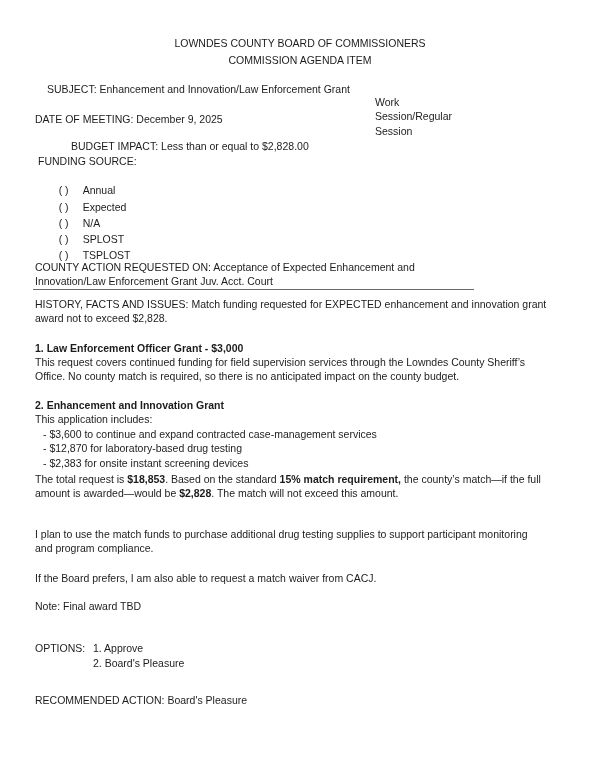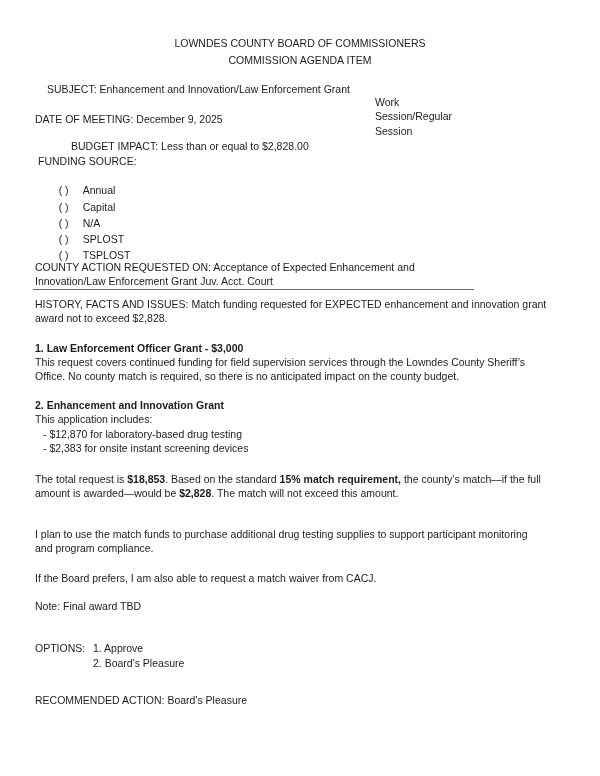--- a/index.html
+++ b/index.html
@@ -58,21 +58,21 @@
 
 <div class="abs date-line nowrap">DATE OF MEETING: December 9, 2025</div>
 <div class="abs budget-line nowrap">BUDGET IMPACT: Less than or equal to $2,828.00</div>
 <div class="abs funding-label nowrap">FUNDING SOURCE:</div>
 
 <div class="abs funding-list">
   <div class="funding-item">
     <span class="cb-glyph">( )</span><span>Annual</span>
   </div>
   <div class="funding-item">
-    <span class="cb-glyph">( )</span><span>Capital</span>
+    <span class="cb-glyph">( )</span><span>Expected</span>
   </div>
   <div class="funding-item">
     <span class="cb-glyph">( )</span><span>N/A</span>
   </div>
   <div class="funding-item">
     <span class="cb-glyph">( )</span><span>SPLOST</span>
   </div>
   <div class="funding-item">
     <span class="cb-glyph">( )</span><span>TSPLOST</span>
   </div>
@@ -91,20 +91,21 @@
 
 <div class="abs s1-heading nowrap">1. Law Enforcement Officer Grant - $3,000</div>
 <div class="abs s1-body lines">
     <div>This request covers continued funding for field supervision services through the Lowndes County Sheriff’s</div>
     <div>Office. No county match is required, so there is no anticipated impact on the county budget.</div>
   </div>
 
 <div class="abs s2-heading nowrap">2. Enhancement and Innovation Grant</div>
 <div class="abs s2-intro nowrap">This application includes:</div>
 <div class="abs s2-items lines">
+    <div>- $3,600 to continue and expand contracted case-management services</div>
     <div>- $12,870 for laboratory-based drug testing</div>
     <div>- $2,383 for onsite instant screening devices</div>
   </div>
 
 <div class="abs total-para rich">
     <div><span>The total request is </span><b>$18,853</b><span>. Based on the standard </span><b>15% match requirement,</b><span> the county’s match—if the full</span></div>
     <div><span>amount is awarded—would be </span><b>$2,828</b><span>. The match will not exceed this amount.</span></div>
   </div>
 
 <div class="abs plan-para lines">

